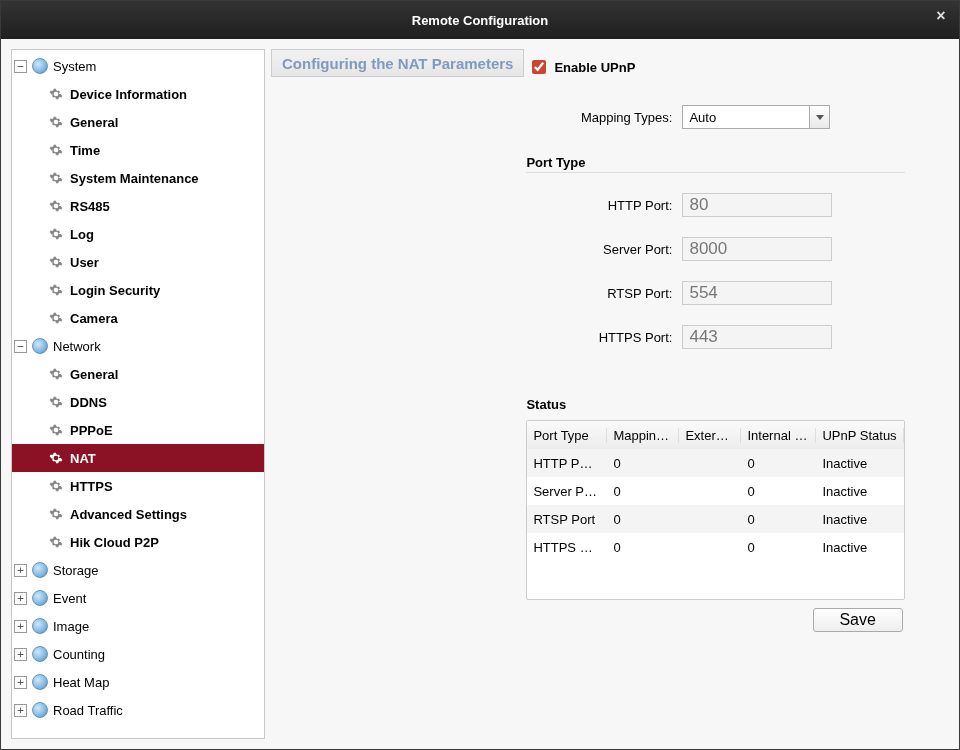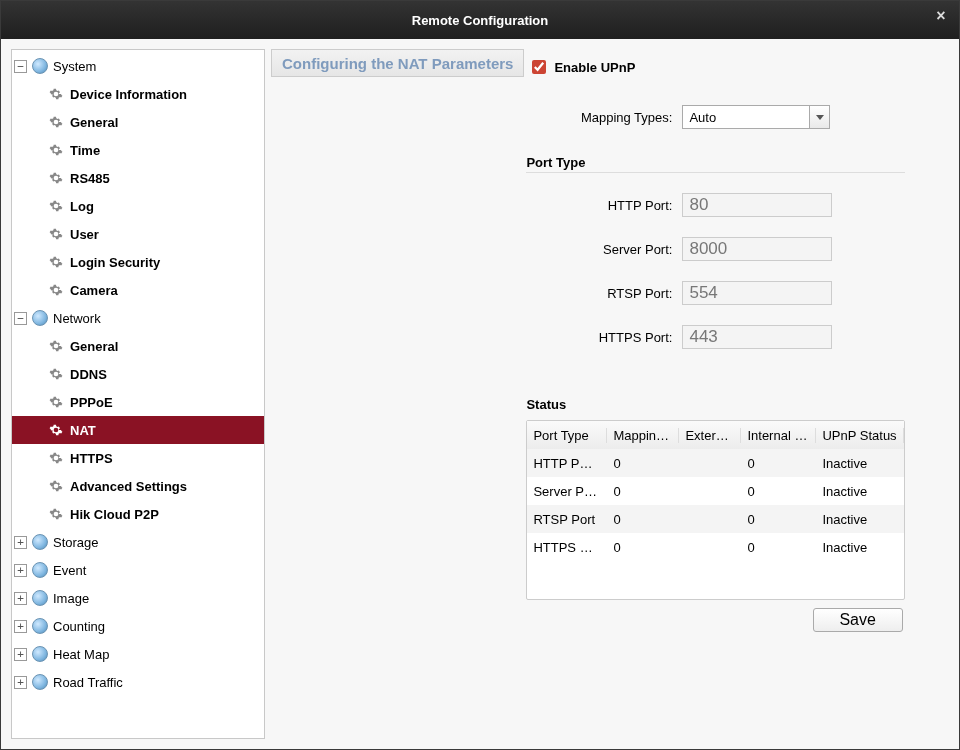--- a/index.html
+++ b/index.html
@@ -160,20 +160,28 @@
           </span>
           <span>General</span>
         </div>
         <div class="leaf">
           <span class="gear-icon">
             <svg width="14" height="14" viewBox="0 0 24 24">
               <path fill="#888" d="M12 8a4 4 0 100 8 4 4 0 000-8zm9 4a7 7 0 01-.1 1.2l2.1 1.6-2 3.4-2.4-1a7 7 0 01-2.1 1.2l-.4 2.6h-4l-.4-2.6a7 7 0 01-2.1-1.2l-2.4 1-2-3.4 2.1-1.6A7 7 0 013 12c0-.4 0-.8.1-1.2L1 9.2l2-3.4 2.4 1a7 7 0 012.1-1.2L8 3h4l.4 2.6a7 7 0 012.1 1.2l2.4-1 2 3.4-2.1 1.6c.1.4.2.8.2 1.2z"></path>
             </svg>
           </span>
           <span>Time</span>
+        </div>
+        <div class="leaf">
+          <span class="gear-icon">
+            <svg width="14" height="14" viewBox="0 0 24 24">
+              <path fill="#888" d="M12 8a4 4 0 100 8 4 4 0 000-8zm9 4a7 7 0 01-.1 1.2l2.1 1.6-2 3.4-2.4-1a7 7 0 01-2.1 1.2l-.4 2.6h-4l-.4-2.6a7 7 0 01-2.1-1.2l-2.4 1-2-3.4 2.1-1.6A7 7 0 013 12c0-.4 0-.8.1-1.2L1 9.2l2-3.4 2.4 1a7 7 0 012.1-1.2L8 3h4l.4 2.6a7 7 0 012.1 1.2l2.4-1 2 3.4-2.1 1.6c.1.4.2.8.2 1.2z"></path>
+            </svg>
+          </span>
+          <span>System Maintenance</span>
         </div>
         <div class="leaf">
           <span class="gear-icon">
             <svg width="14" height="14" viewBox="0 0 24 24">
               <path fill="#888" d="M12 8a4 4 0 100 8 4 4 0 000-8zm9 4a7 7 0 01-.1 1.2l2.1 1.6-2 3.4-2.4-1a7 7 0 01-2.1 1.2l-.4 2.6h-4l-.4-2.6a7 7 0 01-2.1-1.2l-2.4 1-2-3.4 2.1-1.6A7 7 0 013 12c0-.4 0-.8.1-1.2L1 9.2l2-3.4 2.4 1a7 7 0 012.1-1.2L8 3h4l.4 2.6a7 7 0 012.1 1.2l2.4-1 2 3.4-2.1 1.6c.1.4.2.8.2 1.2z"></path>
             </svg>
           </span>
           <span>RS485</span>
         </div>
         <div class="leaf">

